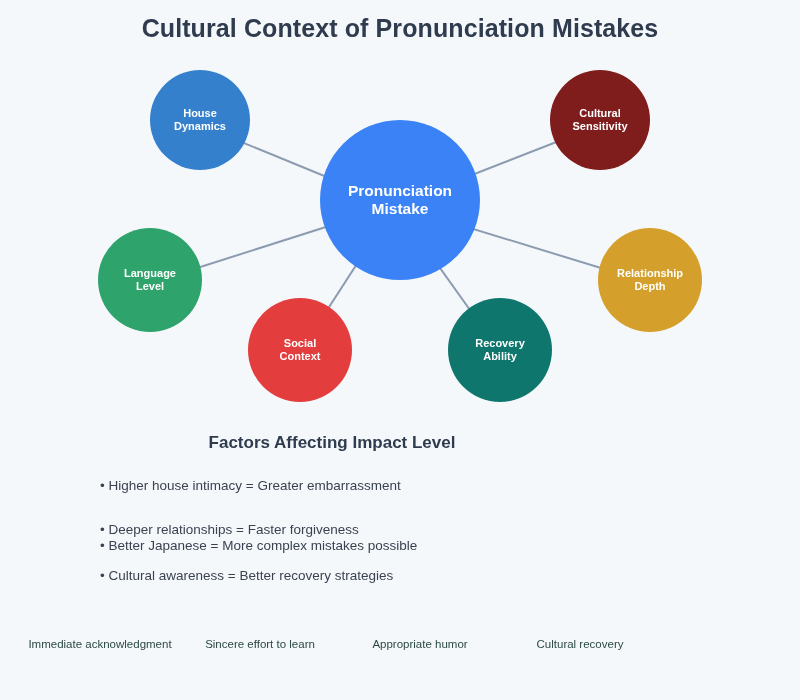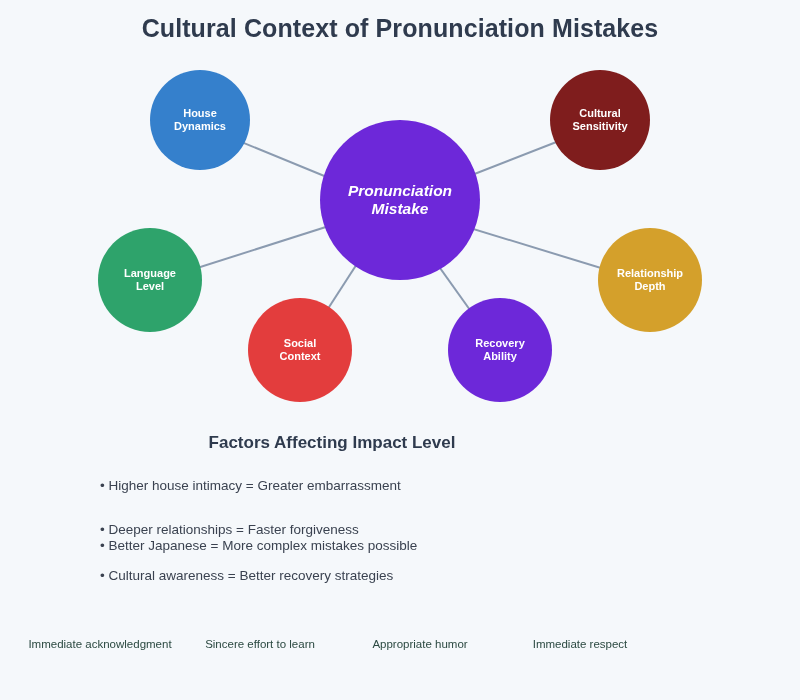--- a/index.html
+++ b/index.html
@@ -119,21 +119,21 @@
   <div id="network">
     <svg id="edges" viewBox="0 0 800 355" preserveAspectRatio="none">
         <line x1="395" y1="150" x2="200" y2="70" stroke="#8b9bb0" stroke-width="2"></line>
         <line x1="395" y1="150" x2="600" y2="70" stroke="#8b9bb0" stroke-width="2"></line>
         <line x1="395" y1="150" x2="150" y2="228" stroke="#8b9bb0" stroke-width="2"></line>
         <line x1="395" y1="150" x2="650" y2="228" stroke="#8b9bb0" stroke-width="2"></line>
         <line x1="395" y1="150" x2="300" y2="297" stroke="#8b9bb0" stroke-width="2"></line>
         <line x1="395" y1="150" x2="500" y2="297" stroke="#8b9bb0" stroke-width="2"></line>
       </svg>
     <div id="nodes-layer">
-        <div class="node central" style="left: 320px; top: 65px; width: 160px; height: 160px; background: #6d28d9; font-style: italic;">
+        <div class="node central" style="left: 320px; top: 65px; width: 160px; height: 160px; background: #3b82f6;">
           <span class="node-label">Pronunciation
 Mistake</span>
         </div>
         <div class="node satellite" style="left: 150px; top: 15px; width: 100px; height: 100px; background: rgb(53, 128, 204);">
           <span class="node-label">House
 Dynamics</span>
         </div>
         <div class="node satellite" style="left: 550px; top: 15px; width: 100px; height: 100px; background: #7f1d1d;">
           <span class="node-label">Cultural
 Sensitivity</span>
@@ -143,37 +143,37 @@
 Level</span>
         </div>
         <div class="node satellite" style="left: 598px; top: 173px; width: 104px; height: 104px; background: rgb(212, 160, 43);">
           <span class="node-label">Relationship
 Depth</span>
         </div>
         <div class="node satellite" style="left: 248px; top: 243px; width: 104px; height: 104px; background: rgb(227, 61, 61);">
           <span class="node-label">Social
 Context</span>
         </div>
-        <div class="node satellite" style="left: 448px; top: 243px; width: 104px; height: 104px; background: #6d28d9;">
+        <div class="node satellite" style="left: 448px; top: 243px; width: 104px; height: 104px; background: #0f766e;">
           <span class="node-label">Recovery
 Ability</span>
         </div>
       </div>
   </div>
 
   <div class="section-title" id="factors-title">Factors Affecting Impact Level</div>
 
   <div id="factors-list">
       <div class="factor-item" style="top: 478px;">• Higher house intimacy = Greater embarrassment</div>
       <div class="factor-item" style="top: 522px;">• Deeper relationships = Faster forgiveness</div>
       <div class="factor-item" style="top: 538px;">• Better Japanese = More complex mistakes possible</div>
       <div class="factor-item" style="top: 568px;">• Cultural awareness = Better recovery strategies</div>
     </div>
 
 
   <div id="keys-row">
       <div class="key-item" style="left: 100px;">Immediate acknowledgment</div>
       <div class="key-item" style="left: 260px;">Sincere effort to learn</div>
       <div class="key-item" style="left: 420px;">Appropriate humor</div>
-      <div class="key-item" style="left: 580px;">Immediate respect</div>
+      <div class="key-item" style="left: 580px;">Cultural recovery</div>
     </div>
 
 </div>
 
 </body></html>

